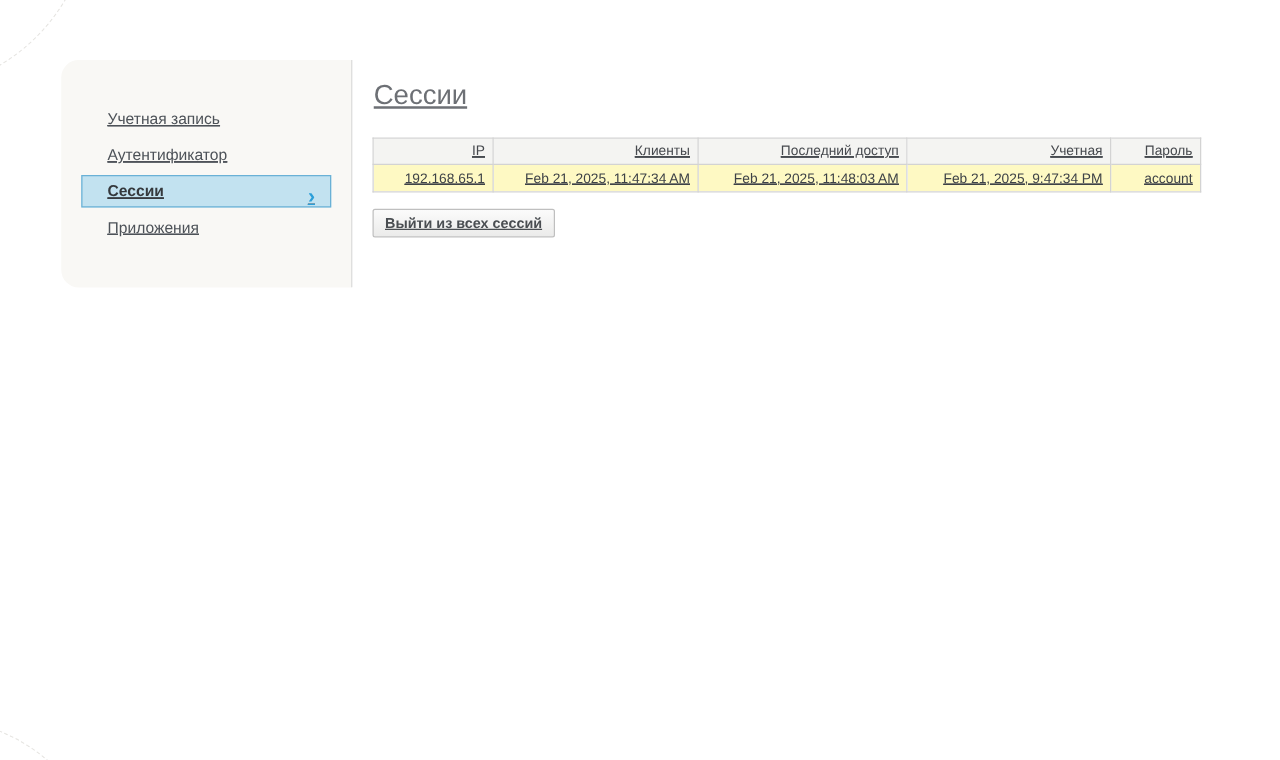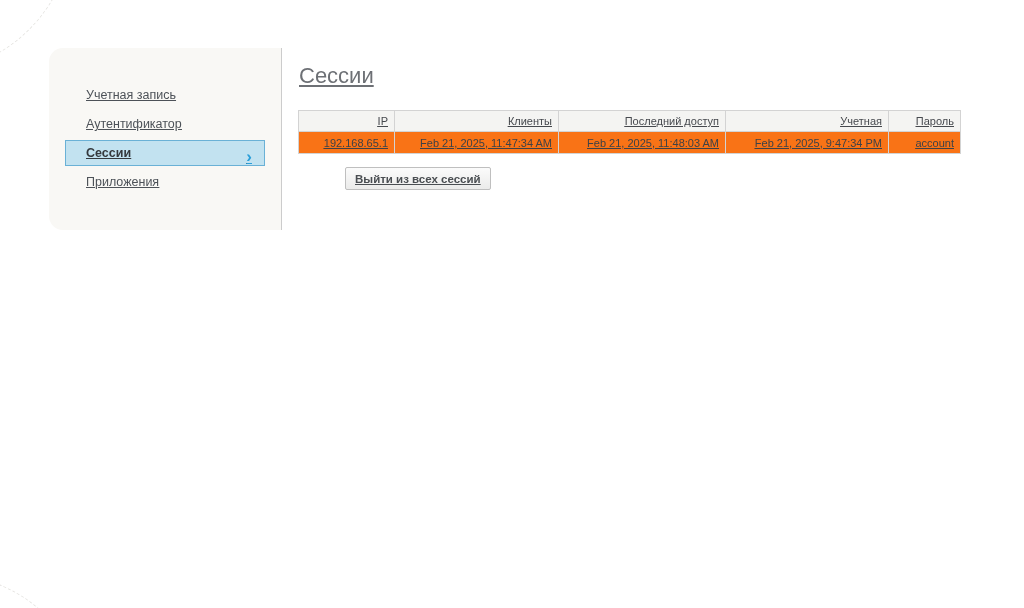--- a/index.html
+++ b/index.html
@@ -84,21 +84,21 @@
     white-space: nowrap;
     overflow: hidden;
   }
   .sessions-table th {
     background: #f4f4f2;
     height: 21px;
     font-weight: 400;
     color: #46494e;
   }
   .sessions-table td {
-    background: #f97316;
+    background: #fef9c3;
     height: 22px;
     color: #3e4247;
   }
   .col-ip { width: 96px; }
   .col-started { width: 164px; }
   .col-last { width: 167px; }
   .col-expires { width: 163px; }
   .col-clients { width: 72px; }
 
   .logout-button {
@@ -108,21 +108,20 @@
     padding: 0 9px;
     font-family: "Liberation Sans", "DejaVu Sans", sans-serif;
     font-size: 11.5px;
     font-weight: bold;
     color: #4a4e52;
     background: linear-gradient(#fbfbfb, #ebebea);
     border: 1px solid #bfbfbf;
     border-radius: 2px;
     cursor: pointer;
     white-space: nowrap;
-    margin-left: 47px;
   }
 </style>
 </head>
 <body>
 
 <div class="arc arc-top-left"></div>
 <div class="arc arc-bottom-left"></div>
 
 <nav class="sidebar">
   <div class="nav-item">

